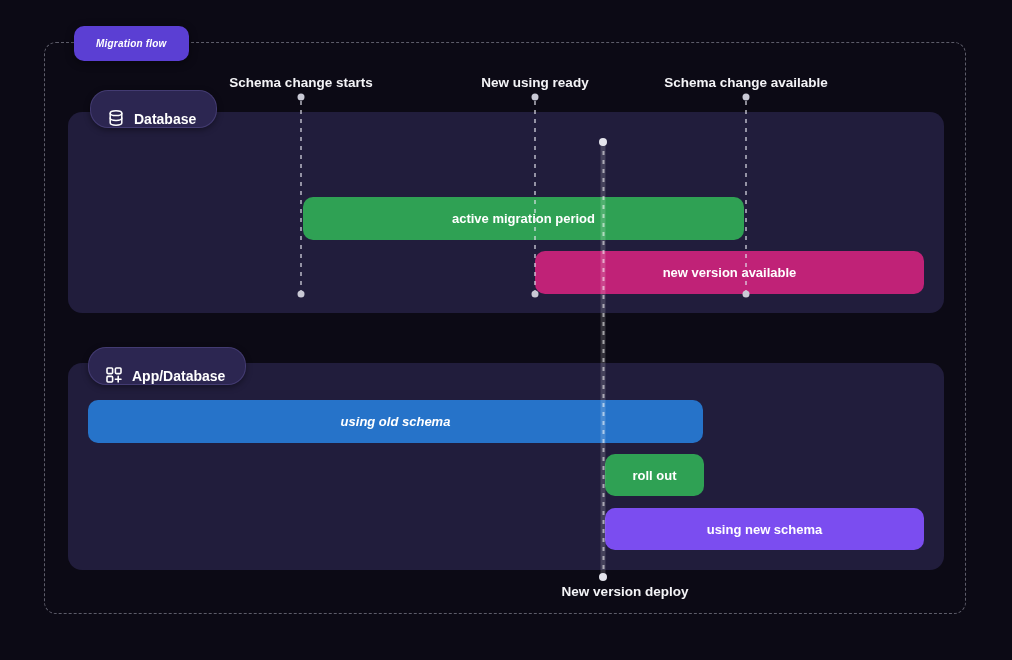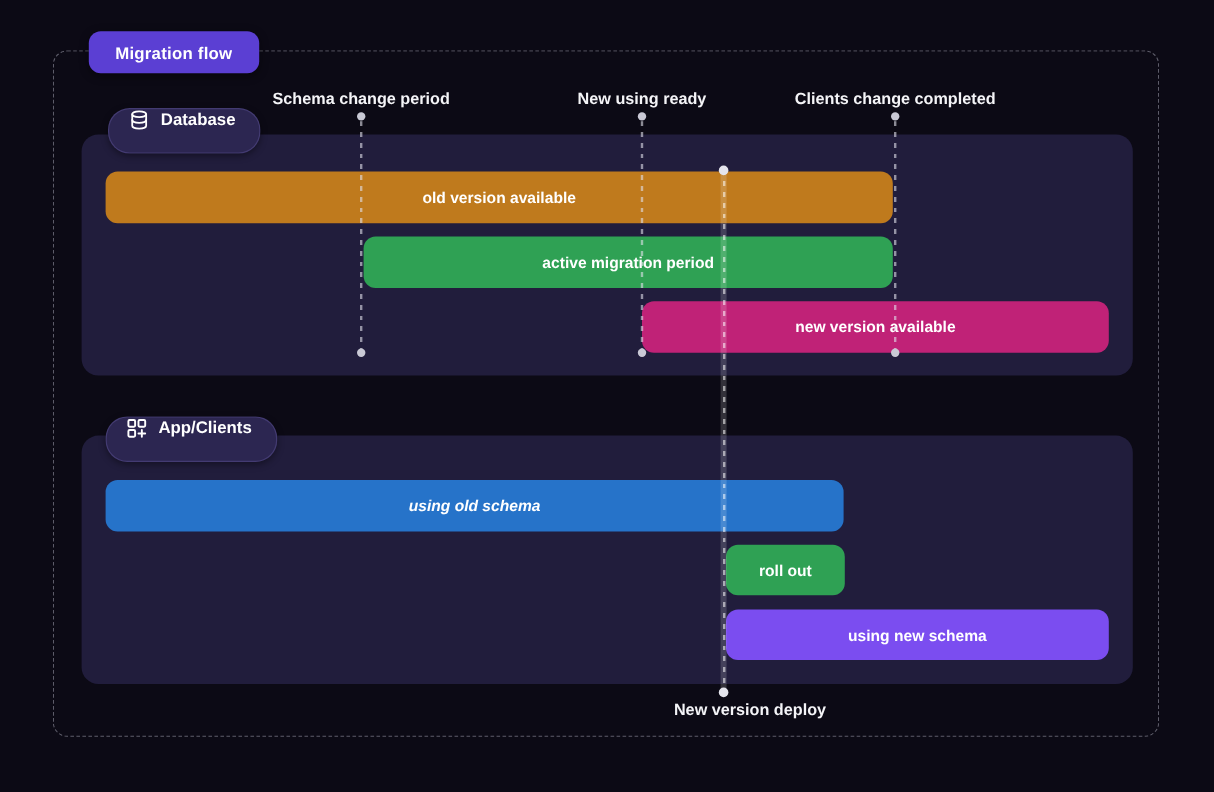--- a/index.html
+++ b/index.html
@@ -15,33 +15,34 @@
   .frame{
     position:absolute;left:44px;top:42px;width:920px;height:570px;
     border:1.6px dashed rgba(160,160,175,0.55);
     border-radius:12px;
   }
 
   .title-badge{
     position:absolute;left:74px;top:26px;height:35px;
     padding:0 22px;border-radius:10px;
     display:inline-flex;align-items:center;justify-content:center;
-    color:#fff;font-weight:bold;font-size:14px;letter-spacing:.2px;
+    color:#fff;font-weight:bold;font-size:10px;letter-spacing:.2px;
     box-shadow:0 2px 8px rgba(0,0,0,.45);
     z-index:8;
+    font-style:italic;
   }
 
   .panel{
     position:absolute;border-radius:14px;
     z-index:1;
   }
 
   .section-badge{
     position:absolute;height:36px;
-    display:inline-flex;align-items:flex-start;gap:9px;
+    display:inline-flex;align-items:flex-end;gap:9px;
     padding:0 20px 0 16px;border-radius:18px;
     color:#fff;font-weight:bold;font-size:14px;
     border:1px solid rgba(130,115,200,0.28);
     box-shadow:0 2px 6px rgba(0,0,0,.4);
     z-index:7;
   }
   .section-badge svg{display:block;}
 
   .bar{
     position:absolute;border-radius:10px;
@@ -99,54 +100,53 @@
   <div class="section-badge" style="left: 90px; top: 90px; background: rgb(44, 38, 81);">
     <span>
       <svg width="18" height="18" viewBox="0 0 18 18" fill="none" stroke="#ffffff" stroke-width="1.5" stroke-linecap="round">
         <ellipse cx="9" cy="4.2" rx="5.8" ry="2.4"></ellipse>
         <path d="M3.2 4.2v4.8c0 1.33 2.6 2.4 5.8 2.4s5.8-1.07 5.8-2.4V4.2"></path>
         <path d="M3.2 9v4.8c0 1.33 2.6 2.4 5.8 2.4s5.8-1.07 5.8-2.4V9"></path>
       </svg>
     </span>
     <span>Database</span>
   </div>
-  <div class="bar" style="left: 88px; top: 143px; width: 656px; height: 43px; background: rgb(191, 122, 29);">old version available</div>
   <div class="bar" style="left: 303px; top: 197px; width: 441px; height: 43px; background: rgb(47, 161, 84);">active migration period</div>
   <div class="bar" style="left: 535px; top: 251px; width: 389px; height: 43px; background: rgb(192, 34, 119);">new version available</div>
 
   <div class="panel" style="left: 68px; top: 363px; width: 876px; height: 207px; background: rgb(33, 29, 60);"></div>
   <div class="section-badge" style="left: 88px; top: 347px; background: rgb(44, 38, 81);">
     <span>
       <svg width="18" height="18" viewBox="0 0 18 18" fill="none" stroke="#ffffff" stroke-width="1.6" stroke-linecap="round">
         <rect x="2" y="2" width="5.6" height="5.6" rx="1"></rect>
         <rect x="10.4" y="2" width="5.6" height="5.6" rx="1"></rect>
         <rect x="2" y="10.4" width="5.6" height="5.6" rx="1"></rect>
         <path d="M13.2 10.4v5.6M10.4 13.2H16"></path>
       </svg>
     </span>
-    <span>App/Clients</span>
+    <span>App/Database</span>
   </div>
   <div class="bar" style="left: 88px; top: 400px; width: 615px; height: 43px; background: rgb(38, 115, 201); font-style: italic;">using old schema</div>
   <div class="bar" style="left: 605px; top: 508px; width: 319px; height: 42px; background: rgb(123, 77, 240);">using new schema</div>
   <div class="bar" style="left: 605px; top: 454px; width: 99px; height: 42px; background: rgb(47, 161, 84);">roll out</div>
 
   <div>
-    <div class="ms-label" style="left: 301px;">Schema change period</div>
+    <div class="ms-label" style="left: 301px;">Schema change starts</div>
     <div class="ms-dot" style="left: 301px; top: 97px;"></div>
     <div class="ms-line" style="left: 300px; top: 101px; height: 193px;"></div>
     <div class="ms-dot" style="left: 301px; top: 294px;"></div>
   </div>
   <div>
     <div class="ms-label" style="left: 535px;">New using ready</div>
     <div class="ms-dot" style="left: 535px; top: 97px;"></div>
     <div class="ms-line" style="left: 534px; top: 101px; height: 193px;"></div>
     <div class="ms-dot" style="left: 535px; top: 294px;"></div>
   </div>
   <div>
-    <div class="ms-label" style="left: 746px;">Clients change completed</div>
+    <div class="ms-label" style="left: 746px;">Schema change available</div>
     <div class="ms-dot" style="left: 746px; top: 97px;"></div>
     <div class="ms-line" style="left: 745px; top: 101px; height: 193px;"></div>
     <div class="ms-dot" style="left: 746px; top: 294px;"></div>
   </div>
 
   <div>
     <div class="deploy-dot" id="deploy-dot-top" style="left: 603px; top: 142px;"></div>
     <div class="deploy-band" id="deploy-band" style="left: 603px; top: 142px; height: 435px;">
         <div class="inner"></div>
       </div>

